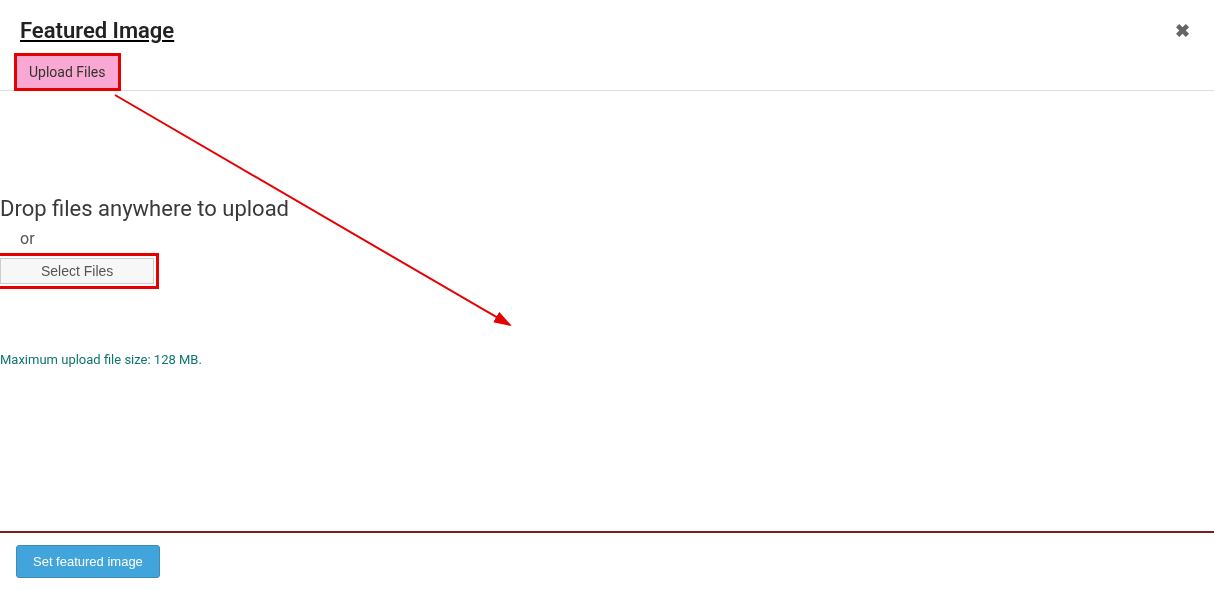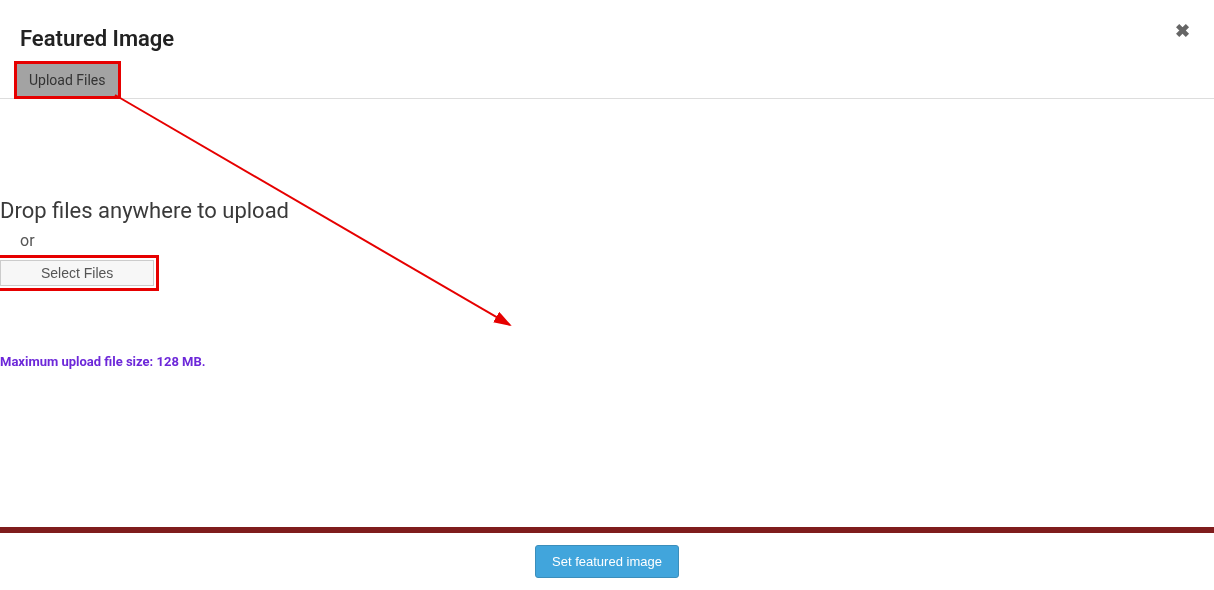--- a/index.html
+++ b/index.html
@@ -1,31 +1,31 @@
 <!DOCTYPE html>
 <html><head>
   <meta charset="utf-8">
   <style>
     * { margin: 0; padding: 0; box-sizing: border-box; }
     body { font-family: -apple-system, BlinkMacSystemFont, "Segoe UI", Roboto, sans-serif; background: #fff; width: 1214px; height: 590px; position: relative; overflow: hidden; }
     .modal { width: 100%; height: 100%; display: flex; flex-direction: column; }
-    .header { padding: 26px 20px 10px 20px; position: relative; }
+    .header { padding: 18px 20px 10px 20px; position: relative; text-decoration: underline; }
     .title { font-size: 22px; font-weight: 600; color: #222; }
     .close-btn { position: absolute; top: 20px; right: 24px; cursor: pointer; color: #666; font-size: 18px; font-weight: bold; }
     .tabs { display: flex; border-bottom: 1px solid #ddd; padding-left: 14px; }
     .tab { padding: 8px 12px; font-size: 14px; color: #0073aa; cursor: pointer; border: 1px solid transparent; margin-bottom: -1px; }
-    .tab.active { color: #333; border: 1px solid #ddd; border-bottom: 1px solid #fff; background: #a3a3a3; }
+    .tab.active { color: #333; border: 1px solid #ddd; border-bottom: 1px solid #fff; background: #f9a8d4; }
     .tab.hl { border: 3px solid #e60000; }
     .content { flex: 1; display: flex; flex-direction: column; align-items: flex-start; justify-content: center; padding-bottom: 60px; }
     .drop-heading { font-size: 22px; color: #3a3a3a; font-weight: 400; margin-bottom: 8px; }
     .or-text { font-size: 16px; color: #555; margin-bottom: 10px; margin-left: 20px; }
     .select-btn { padding: 4px 40px; font-size: 14px; color: #555; background: #f7f7f7; border: 1px solid #ccc; cursor: pointer; }
     .select-btn.hl { outline: 3px solid #e60000; outline-offset: 2px; }
-    .max-size { font-size: 13px; color: #6d28d9; margin-top: 68px; font-weight: bold; }
-    .footer { border-top: 6px solid #7f1d1d; padding: 12px 16px; display: flex; justify-content: center; }
+    .max-size { font-size: 13px; color: #0f766e; margin-top: 68px; }
+    .footer { border-top: 2px solid #7f1d1d; padding: 12px 16px; display: flex; justify-content: flex-start; }
     .set-btn { background: #2196d6; color: #fff; border: 1px solid #1a7bb0; padding: 8px 16px; font-size: 13px; border-radius: 3px; cursor: pointer; opacity: 0.85; }
     .arrow { position: absolute; top: 90px; left: 110px; pointer-events: none; }
   </style>
 </head>
 <body>
 
 <div class="modal">
   <div class="header">
     <h1 class="title">Featured Image</h1>
     <span class="close-btn">✖</span>

